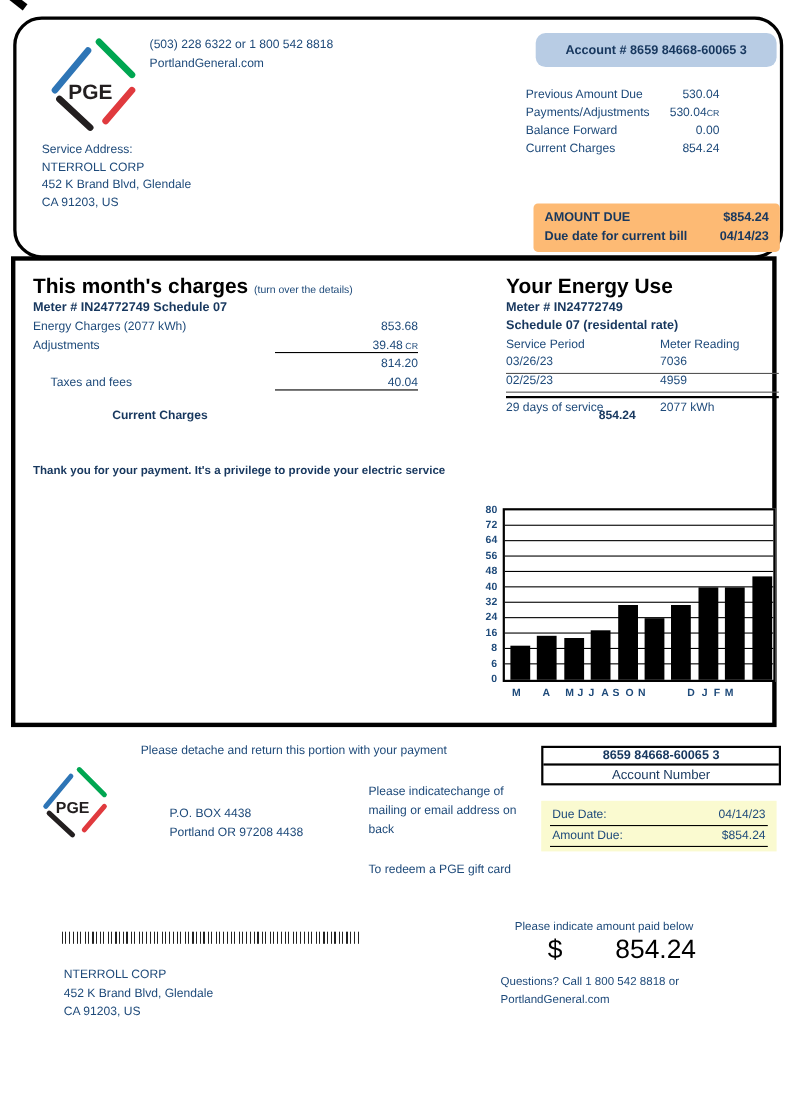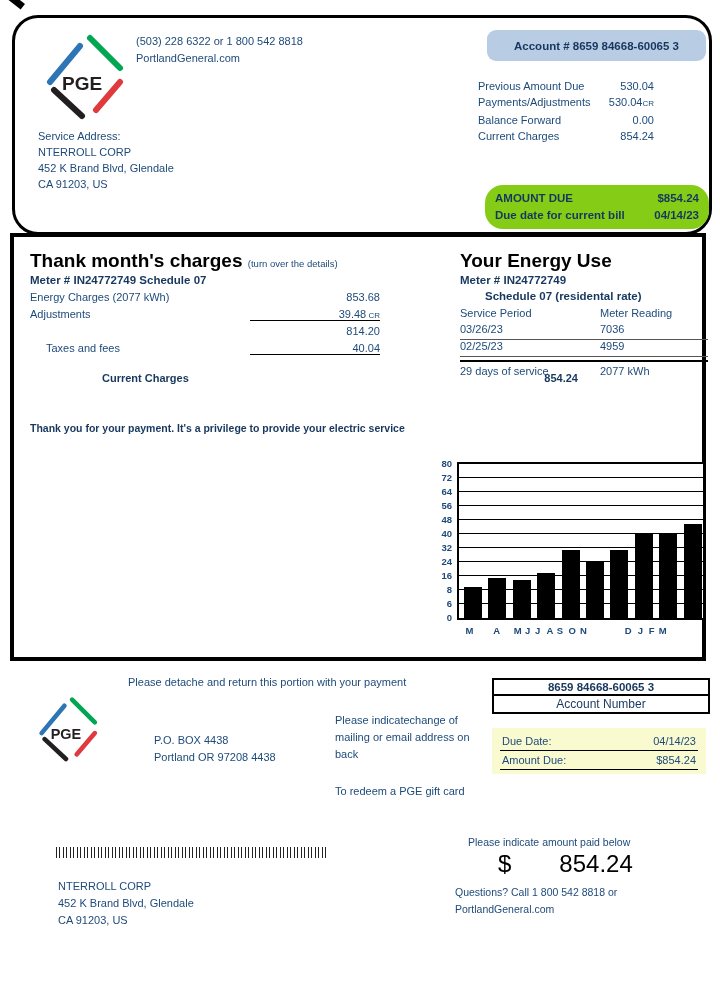--- a/index.html
+++ b/index.html
@@ -14,21 +14,21 @@
   .phone-block{left:136px;top:33px;line-height:17px;color:#1e4a7a;}
   .svc-addr{left:38px;top:128px;line-height:16px;color:#1e4a7a;}
 
   .acct-badge{left:487px;top:30px;width:219px;height:31px;background:#b8cce4;border-radius:9px;
               display:flex;align-items:center;justify-content:center;font-weight:bold;color:#17375e;font-size:11.5px;}
   .summary{left:478px;top:78px;width:176px;line-height:16px;}
   .sum-row{display:flex;justify-content:space-between;}
   .sum-row .val{text-align:right;}
   .sup-cr{font-size:8px;}
 
-  .due-box{left:485px;top:185px;width:224px;height:44px;background:#84cc16;border-radius:18px;
+  .due-box{left:485px;top:185px;width:224px;height:44px;background:#fdba74;border-radius:4px;
            padding:5px 10px 0 10px;box-sizing:border-box;font-weight:bold;color:#17375e;font-size:11.5px;line-height:17px;}
   .due-box .row{display:flex;justify-content:space-between;}
 
   
   .main-box{left:10px;top:233px;width:696px;height:428px;border:4px solid #000;box-sizing:border-box;}
 
   .chg-title{left:30px;top:250px;font-size:19px;font-weight:bold;color:#000;font-family:"Liberation Sans",sans-serif;}
   .chg-sub{font-size:9.5px;font-weight:normal;color:#1e4a7a;}
   .chg-meter{left:30px;top:274px;font-weight:bold;color:#17375e;font-size:11.5px;}
   .chg-table{left:30px;top:291px;width:350px;}
@@ -37,21 +37,21 @@
   .chg-row .lbl.ind{padding-left:16px;}
   .chg-row .val{width:130px;text-align:right;}
   .chg-row .val.ul{border-bottom:1.5px solid #000;}
   .cur-row{left:30px;top:372px;width:548px;display:flex;}
   .cur-row .lbl{padding-left:72px;font-weight:bold;color:#17375e;}
   .cur-row .val{margin-left:auto;font-weight:bold;color:#17375e;}
   .thanks{left:30px;top:405px;width:385px;font-weight:bold;color:#17375e;font-size:10.5px;line-height:15px;margin-top:16px;}
 
   .eu-title{left:460px;top:250px;font-size:19px;font-weight:bold;color:#000;}
   .eu-meter{left:460px;top:274px;font-weight:bold;color:#17375e;font-size:11.5px;}
-  .eu-sched{left:460px;top:290px;font-weight:bold;color:#17375e;font-size:11.5px;margin-left:25px;}
+  .eu-sched{left:460px;top:290px;font-weight:bold;color:#17375e;font-size:11.5px;}
   .eu-table{left:460px;top:307px;width:248px;}
   .eu-row{display:flex;height:16px;}
   .eu-row .c2{width:108px;}
   .eu-row.ul{border-bottom:1px solid #555;}
   .eu-total{border-top:2.5px solid #000;margin-top:3px;padding-top:3px;}
 
   
   .chart-y{left:424px;top:458px;width:28px;height:162px;}
   .chart-y .yt{position:absolute;right:0;font-size:9.5px;font-weight:bold;color:#1e4a7a;}
   .plot{left:457px;top:462px;width:248px;height:158px;border:2px solid #000;box-sizing:border-box;background:#fff;}
@@ -139,21 +139,21 @@
     </div>
     <div class="row">
       <span>Due date for current bill</span>
       <span>04/14/23</span>
     </div>
   </div>
 
   <div class="abs main-box"></div>
 
   <div class="abs chg-title">
-    <span>Thank month's charges</span>
+    <span>This month's charges</span>
     <span class="chg-sub">(turn over the details)</span>
   </div>
   <div class="abs chg-meter">Meter # IN24772749 Schedule 07</div>
   <div class="abs chg-table" id="charges-rows">
       <div class="chg-row">
         <span class="lbl">Energy Charges (2077 kWh)</span>
         <span class="val">853.68</span>
       </div>
       <div class="chg-row">
         <span class="lbl">Adjustments</span>

